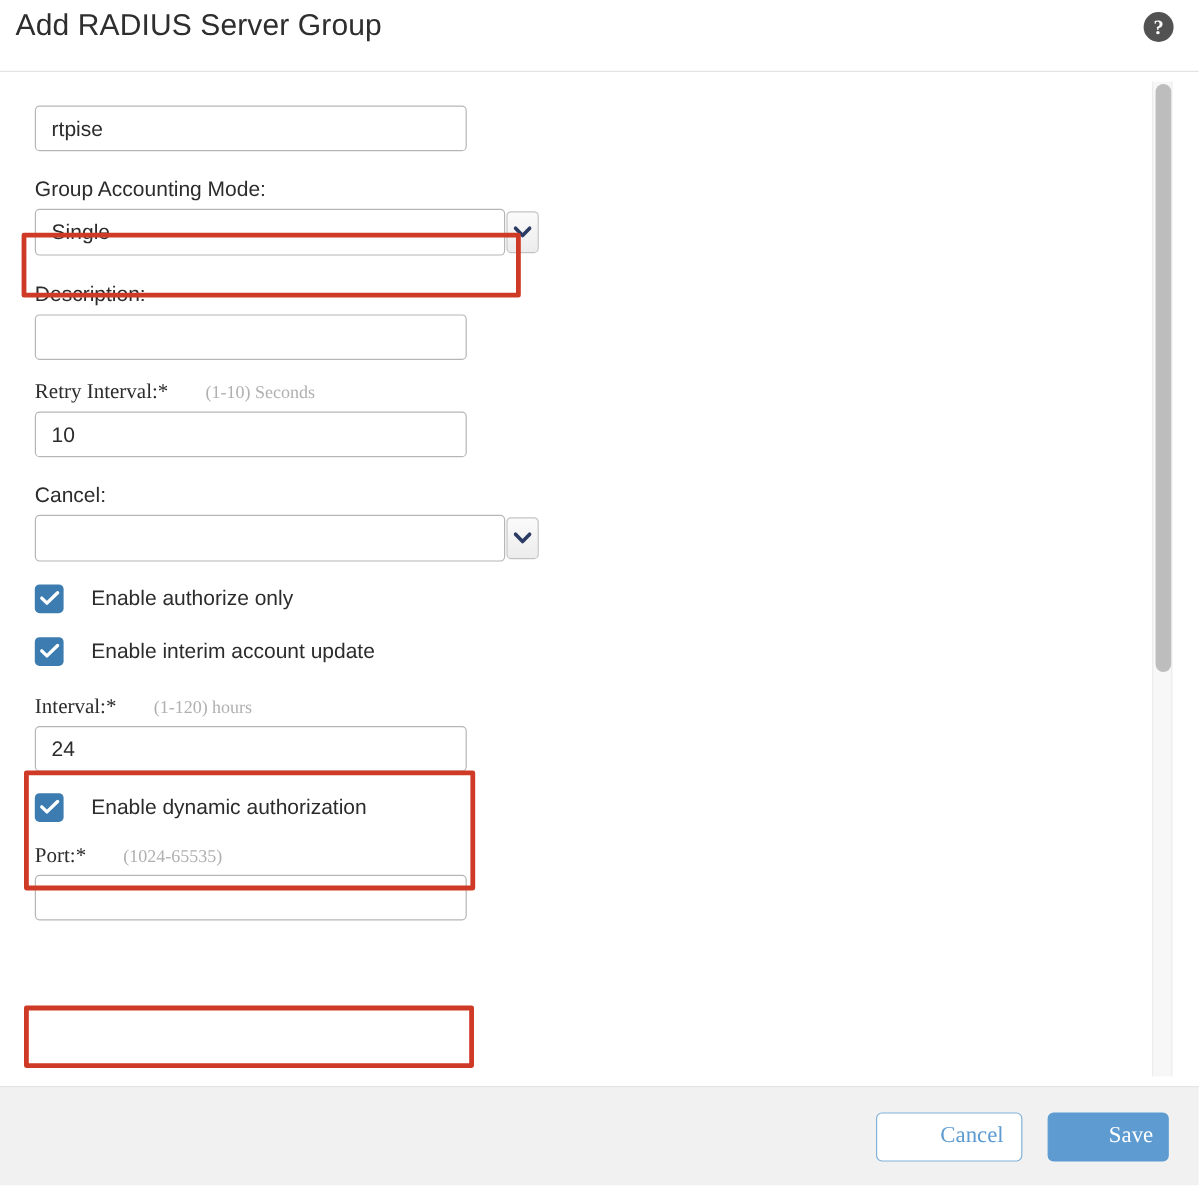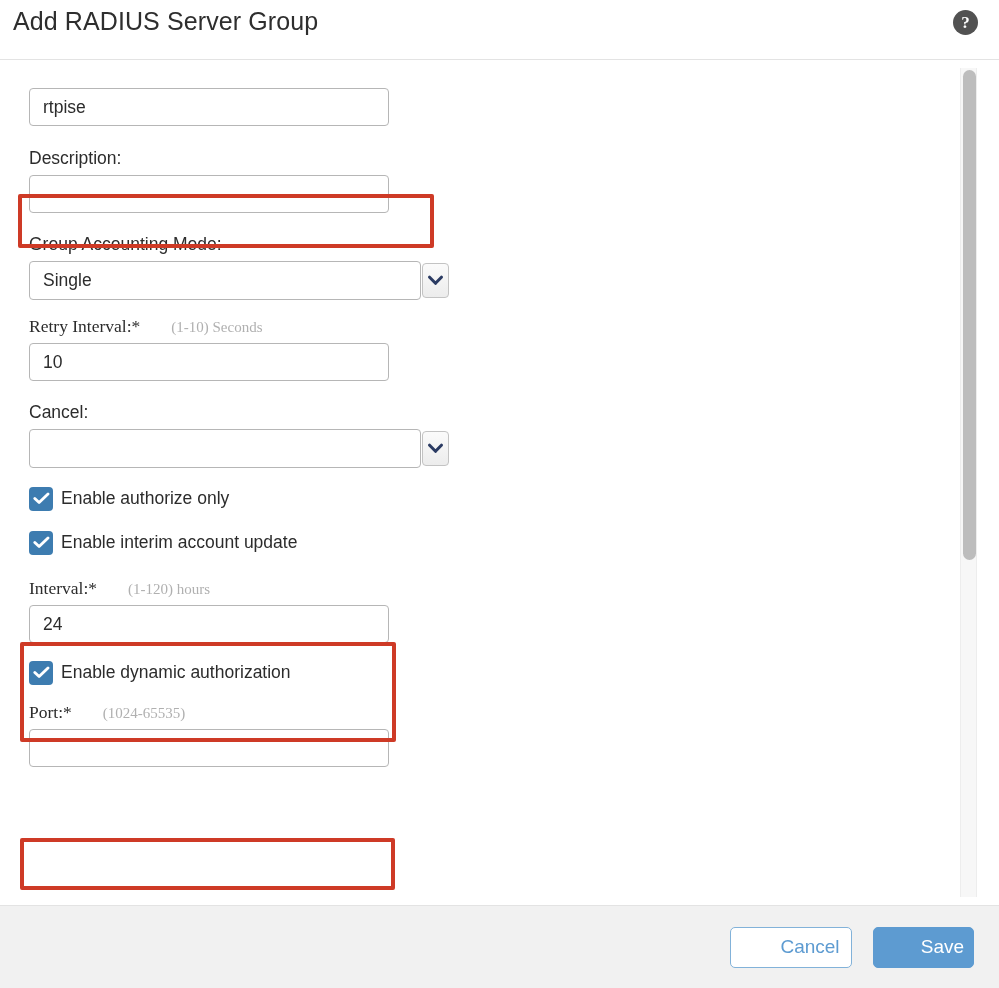--- a/index.html
+++ b/index.html
@@ -169,21 +169,21 @@
     display: flex;
     align-items: center;
     justify-content: center;
     flex: 0 0 24px;
     cursor: pointer;
   }
   .checkbox svg { display: block; }
   .check-label {
     font-size: 17.5px;
     color: #2c2c2c;
-    margin-left: 8px;
+    margin-left: 23px;
     white-space: nowrap;
   }
 
   
   .hl {
     position: absolute;
     border: 4px solid #ce3a26;
     border-radius: 2px;
     pointer-events: none;
     box-sizing: border-box;
@@ -222,21 +222,21 @@
     background: #f1f1f1;
     border-top: 1px solid #e3e3e3;
     box-sizing: border-box;
     display: flex;
     align-items: center;
     justify-content: flex-end;
     padding-right: 25px;
     gap: 21px;
   }
   .btn {
-    font-family: Liberation Sans, sans-serif;
+    font-family: Liberation Serif, serif;
     font-size: 19px;
     border-radius: 5px;
     cursor: pointer;
     box-sizing: border-box;
     outline: none;
     padding-left: 44px;
   }
   .btn-cancel {
     width: 122px;
     height: 41px;
@@ -261,39 +261,39 @@
     <div class="dlg-title">Add RADIUS Server Group</div>
     <div class="help-icon">?</div>
   </div>
 
   <div class="dlg-body">
 
     <div class="form-area">
 
       <div class="field">
         <input class="text-input" type="text" value="rtpise" style="">
-      </div>
-
-      <div class="field" style="margin-top:20px;">
-        <label class="field-label">Description:</label>
-        <input class="text-input" type="text" value="" style="">
       </div>
 
       <div class="field" style="margin-top:19px;">
         <label class="field-label">Group Accounting Mode:</label>
         <div class="select-wrap">
           <div class="select-box">Single</div>
           <div class="select-arrow">
             <svg width="15" height="11" viewBox="0 0 15 11">
               <path d="M1.6 2.2 L7.5 8.3 L13.4 2.2" fill="none" stroke="#2b3b63" stroke-width="3" stroke-linecap="round" stroke-linejoin="round"></path>
             </svg>
           </div>
         </div>
       </div>
 
+      <div class="field" style="margin-top:20px;">
+        <label class="field-label">Description:</label>
+        <input class="text-input" type="text" value="" style="">
+      </div>
+
       <div class="field" style="margin-top:14px;">
         <div class="label-row">
           <label class="field-label">Retry Interval:*</label>
           <span class="hint">(1-10) Seconds</span>
         </div>
         <input class="text-input" type="text" value="10" style="">
       </div>
 
       <div class="field" style="margin-top:19px;">
         <label class="field-label">Cancel:</label>

